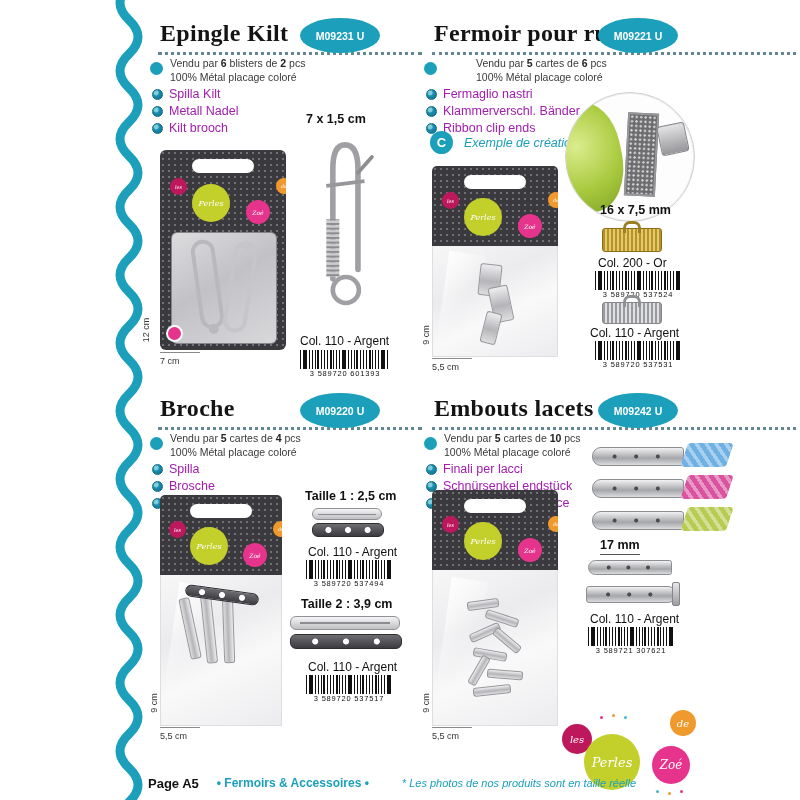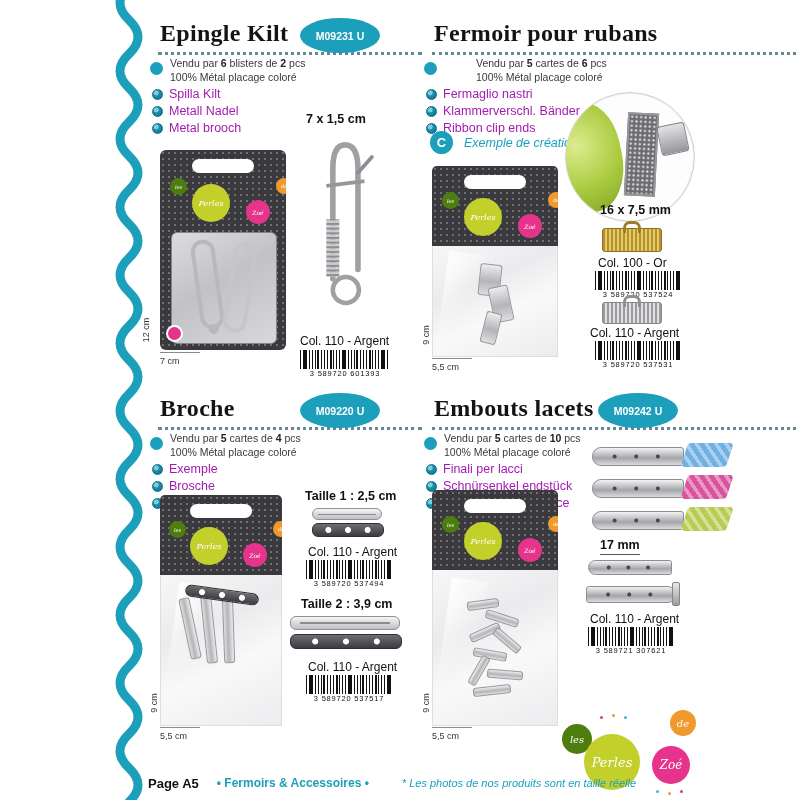--- a/index.html
+++ b/index.html
@@ -33,21 +33,21 @@
   
   .card-head{background:#3A393D;background-image:radial-gradient(rgba(255,255,255,.28) .8px,transparent 1.4px);
              background-size:6px 6px;border-radius:5px 5px 0 0;position:relative;overflow:hidden;}
   .slot{position:absolute;left:50%;top:9px;transform:translateX(-50%);width:62px;height:14px;background:#fff;border-radius:9px;}
   .bag{background:linear-gradient(155deg,#f7f7f8 0%,#ebebed 35%,#f9f9fa 60%,#ececee 100%);
        border:1px solid #dedee0;border-top:none;position:relative;overflow:hidden;}
   .bag::before{content:"";position:absolute;left:8%;top:6%;width:30%;height:80%;
        background:linear-gradient(115deg,rgba(255,255,255,.9),rgba(255,255,255,0) 60%);transform:rotate(8deg);}
   .ml{position:absolute;border-radius:50%;color:#fff;display:flex;align-items:center;justify-content:center;
       font-family:"DejaVu Serif",serif;font-style:italic;overflow:hidden;}
-  .ml-les{background:#4d7c0f;}
+  .ml-les{background:#be185d;}
   .ml-perles{background:#C3CF2A;}
   .ml-de{background:#F0992D;margin-left:36px;}
   .ml-zoe{background:#E6338B;}
 
   
   .silver-bar{background:linear-gradient(#ededf0,#b5b5b9 55%,#dededf);border:1px solid #97979b;border-radius:3px;position:absolute;}
   .clip{position:absolute;border-radius:3px;}
   .clip::before{content:"";position:absolute;top:-8px;left:50%;transform:translateX(-50%);
       width:12px;height:9px;border:3px solid #9b7d24;border-bottom:none;border-radius:7px 7px 0 0;}
   .clip.gold{background:repeating-linear-gradient(90deg,#b5912c 0 2px,#e6c968 2px 4px);border:1px solid #8d6f1e;}
@@ -109,21 +109,21 @@
       <div class="trans-row">
           <div class="bullet sm"></div>
           <span>Spilla Kilt</span>
         </div>
       <div class="trans-row">
           <div class="bullet sm"></div>
           <span>Metall Nadel</span>
         </div>
       <div class="trans-row">
           <div class="bullet sm"></div>
-          <span>Metal brooch</span>
+          <span>Kilt brooch</span>
         </div>
     </div>
 
     <div class="abs card-head" style="left:160px;top:150px;width:126px;height:200px;border-radius:6px;">
       <div class="slot"></div>
       <div class="ml ml-les" style="left:10px;top:28px;width:17px;height:17px;font-size:5px;">les</div>
       <div class="ml ml-perles" style="left:32px;top:34px;width:38px;height:38px;font-size:8px;">Perles</div>
       <div class="ml ml-de" style="left:80px;top:28px;width:16px;height:16px;font-size:5px;">de</div>
       <div class="ml ml-zoe" style="left:86px;top:50px;width:24px;height:24px;font-size:6px;">Zoé</div>
       <div class="abs" style="left:11px;top:82px;width:104px;height:110px;background:linear-gradient(150deg,#dcdcdf,#c2c2c6 45%,#d8d8db);border-radius:6px;border:1px solid #86868a;">
@@ -163,20 +163,21 @@
     <div class="abs col-label" style="left:300px;top:334px;">Col. 110 - Argent</div>
     <div class="abs" style="left:300px;top:350px;width:90px;">
       <div class="bars"></div>
       <span class="digits">3 589720 601393</span>
     </div>
   </div>
 
   <div class="abs" style="left:0;top:0;width:100%;height:100%;">
     <div class="abs dotline" style="left:432px;top:52px;width:364px;"></div>
     <div class="abs sec-title" style="left:434px;top:20px;">Fermoir pour rubans</div>
+    <div class="abs badge" style="left:598px;top:18px;width:80px;height:35px;">M09221 U</div>
 
     <div class="abs bullet" style="left:424px;top:62px;"></div>
     <div class="abs pack-line" style="left:444px;top:57px;margin-left:32px;">
       <span>Vendu par </span><b>5</b><span> cartes de </span><b>6</b><span> pcs</span>
       <div>100% Métal placage coloré</div>
     </div>
     <div class="abs" style="left:426px;top:84px;">
       <div class="trans-row">
           <div class="bullet sm"></div>
           <span>Fermaglio nastri</span>
@@ -213,21 +214,21 @@
         <div class="silver-bar" style="left:58px;top:40px;width:18px;height:34px;transform:rotate(-12deg);"></div>
         <div class="silver-bar" style="left:50px;top:66px;width:14px;height:30px;transform:rotate(14deg);"></div>
       </div>
     </div>
     <div class="abs dim dim-v" style="left:416px;top:330px;">9 cm</div>
     <div class="abs rule" style="left:432px;top:358px;width:40px;height:1px;"></div>
     <div class="abs dim" style="left:432px;top:362px;">5,5 cm</div>
 
     <div class="abs size-label" style="left:600px;top:203px;">16 x 7,5 mm</div>
     <div class="clip gold" style="left:602px;top:228px;width:58px;height:22px;"></div>
-    <div class="abs col-label" style="left:598px;top:256px;">Col. 100 - Or</div>
+    <div class="abs col-label" style="left:598px;top:256px;">Col. 200 - Or</div>
     <div class="abs" style="left:595px;top:271px;width:86px;">
       <div class="bars"></div>
       <span class="digits">3 589720 537524</span>
     </div>
     <div class="clip silver" style="left:602px;top:302px;width:58px;height:20px;"></div>
     <div class="abs col-label" style="left:590px;top:326px;">Col. 110 - Argent</div>
     <div class="abs" style="left:595px;top:341px;width:86px;">
       <div class="bars"></div>
       <span class="digits">3 589720 537531</span>
     </div>
@@ -239,21 +240,21 @@
     <div class="abs badge" style="left:300px;top:393px;width:80px;height:35px;">M09220 U</div>
 
     <div class="abs bullet" style="left:150px;top:437px;"></div>
     <div class="abs pack-line" style="left:170px;top:432px;">
       <span>Vendu par </span><b>5</b><span> cartes de </span><b>4</b><span> pcs</span>
       <div>100% Métal placage coloré</div>
     </div>
     <div class="abs" style="left:152px;top:459px;">
       <div class="trans-row">
           <div class="bullet sm"></div>
-          <span>Exemple</span>
+          <span>Spilla</span>
         </div>
       <div class="trans-row">
           <div class="bullet sm"></div>
           <span>Brosche</span>
         </div>
       <div class="trans-row">
           <div class="bullet sm"></div>
           <span>Brooch</span>
         </div>
     </div>

